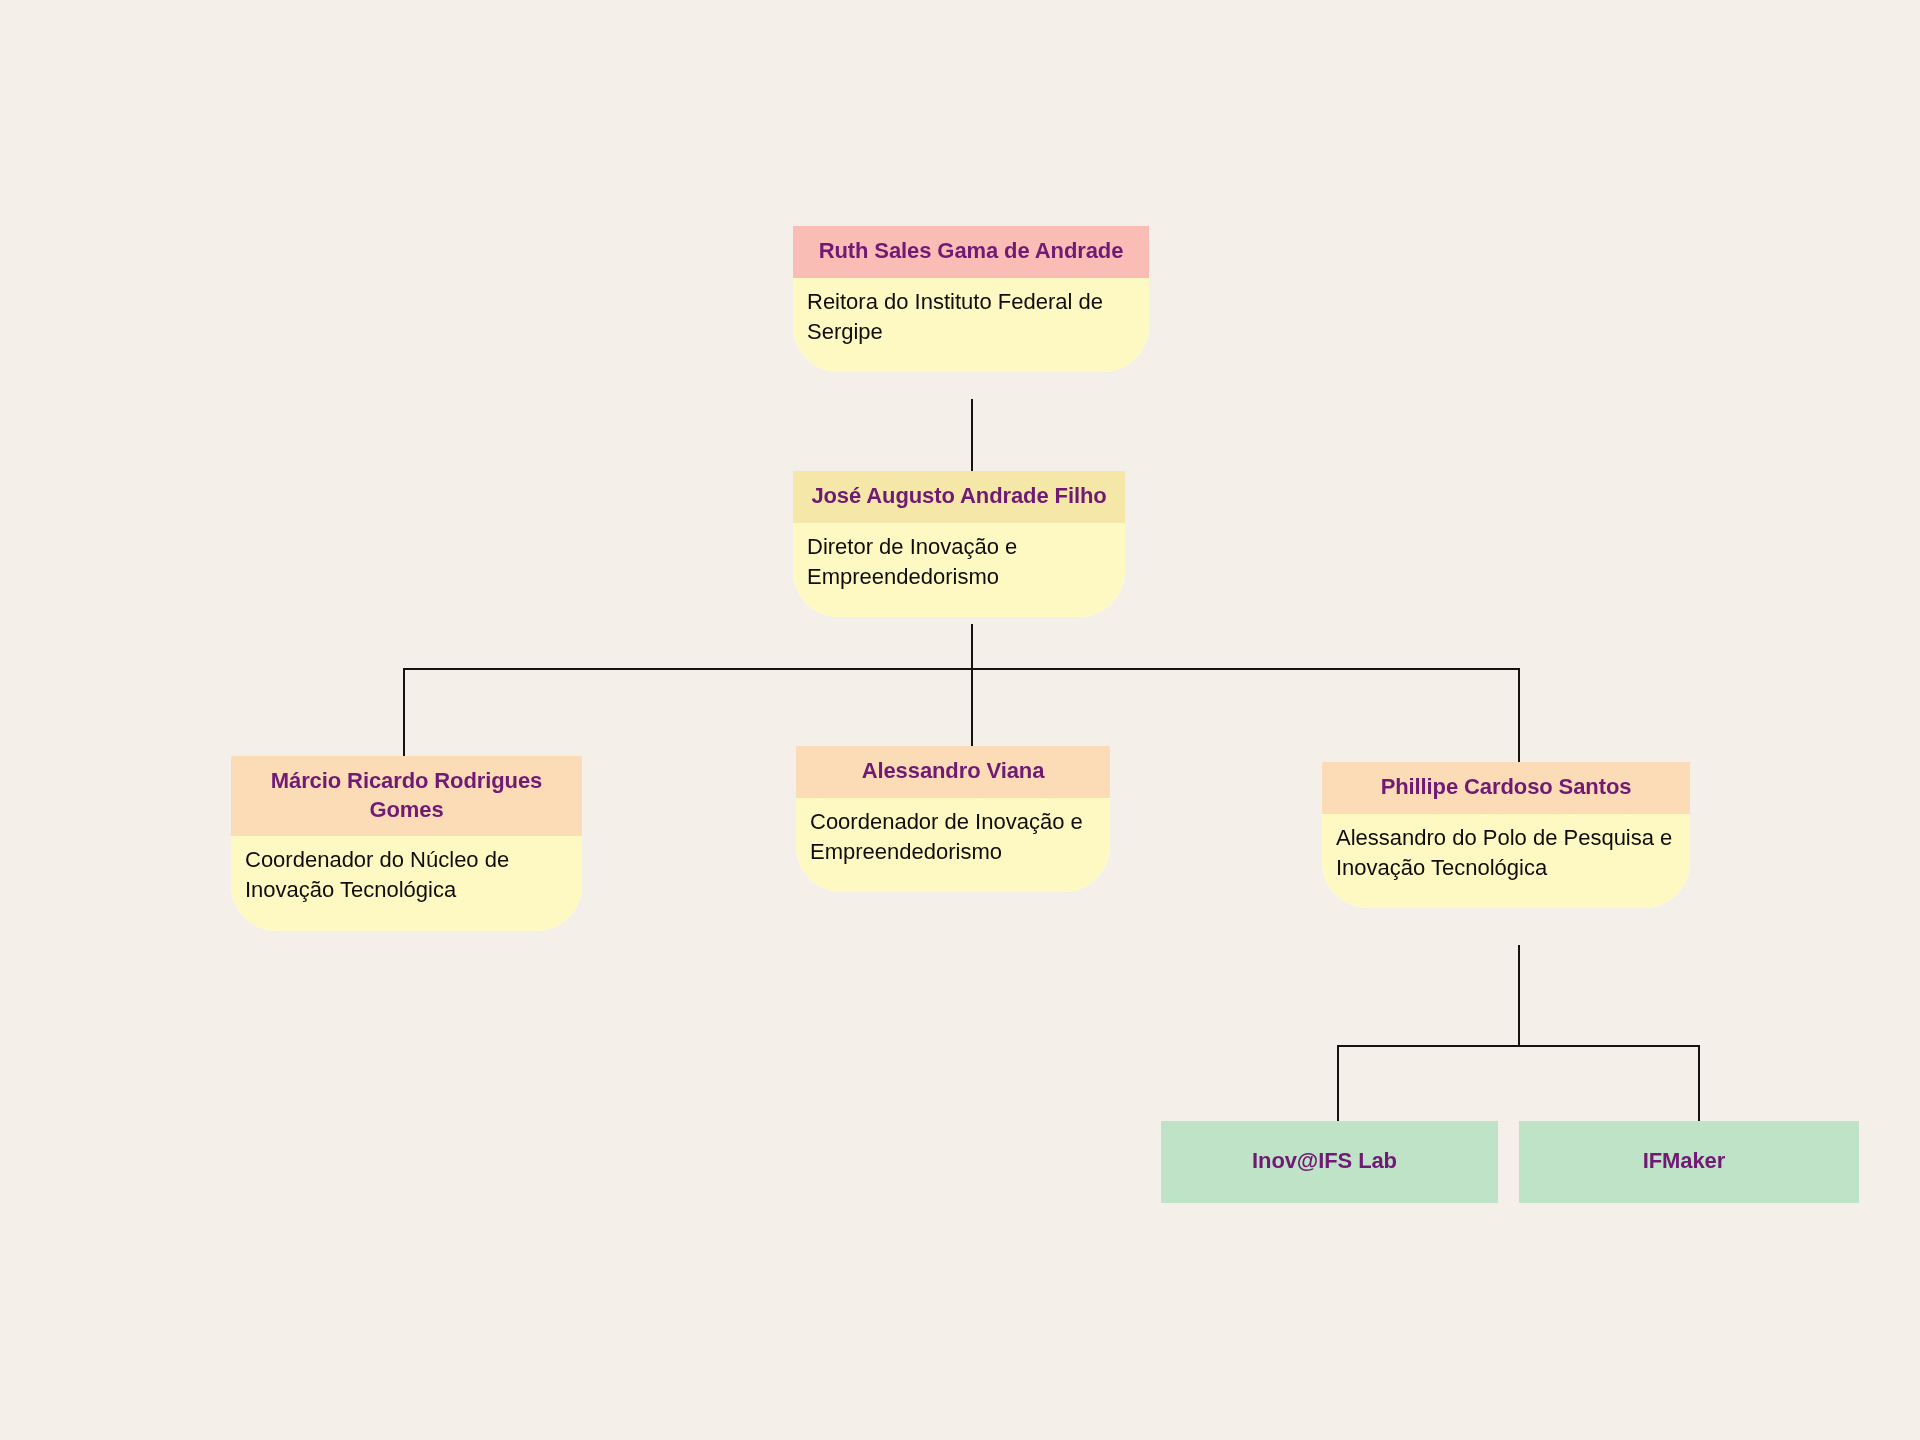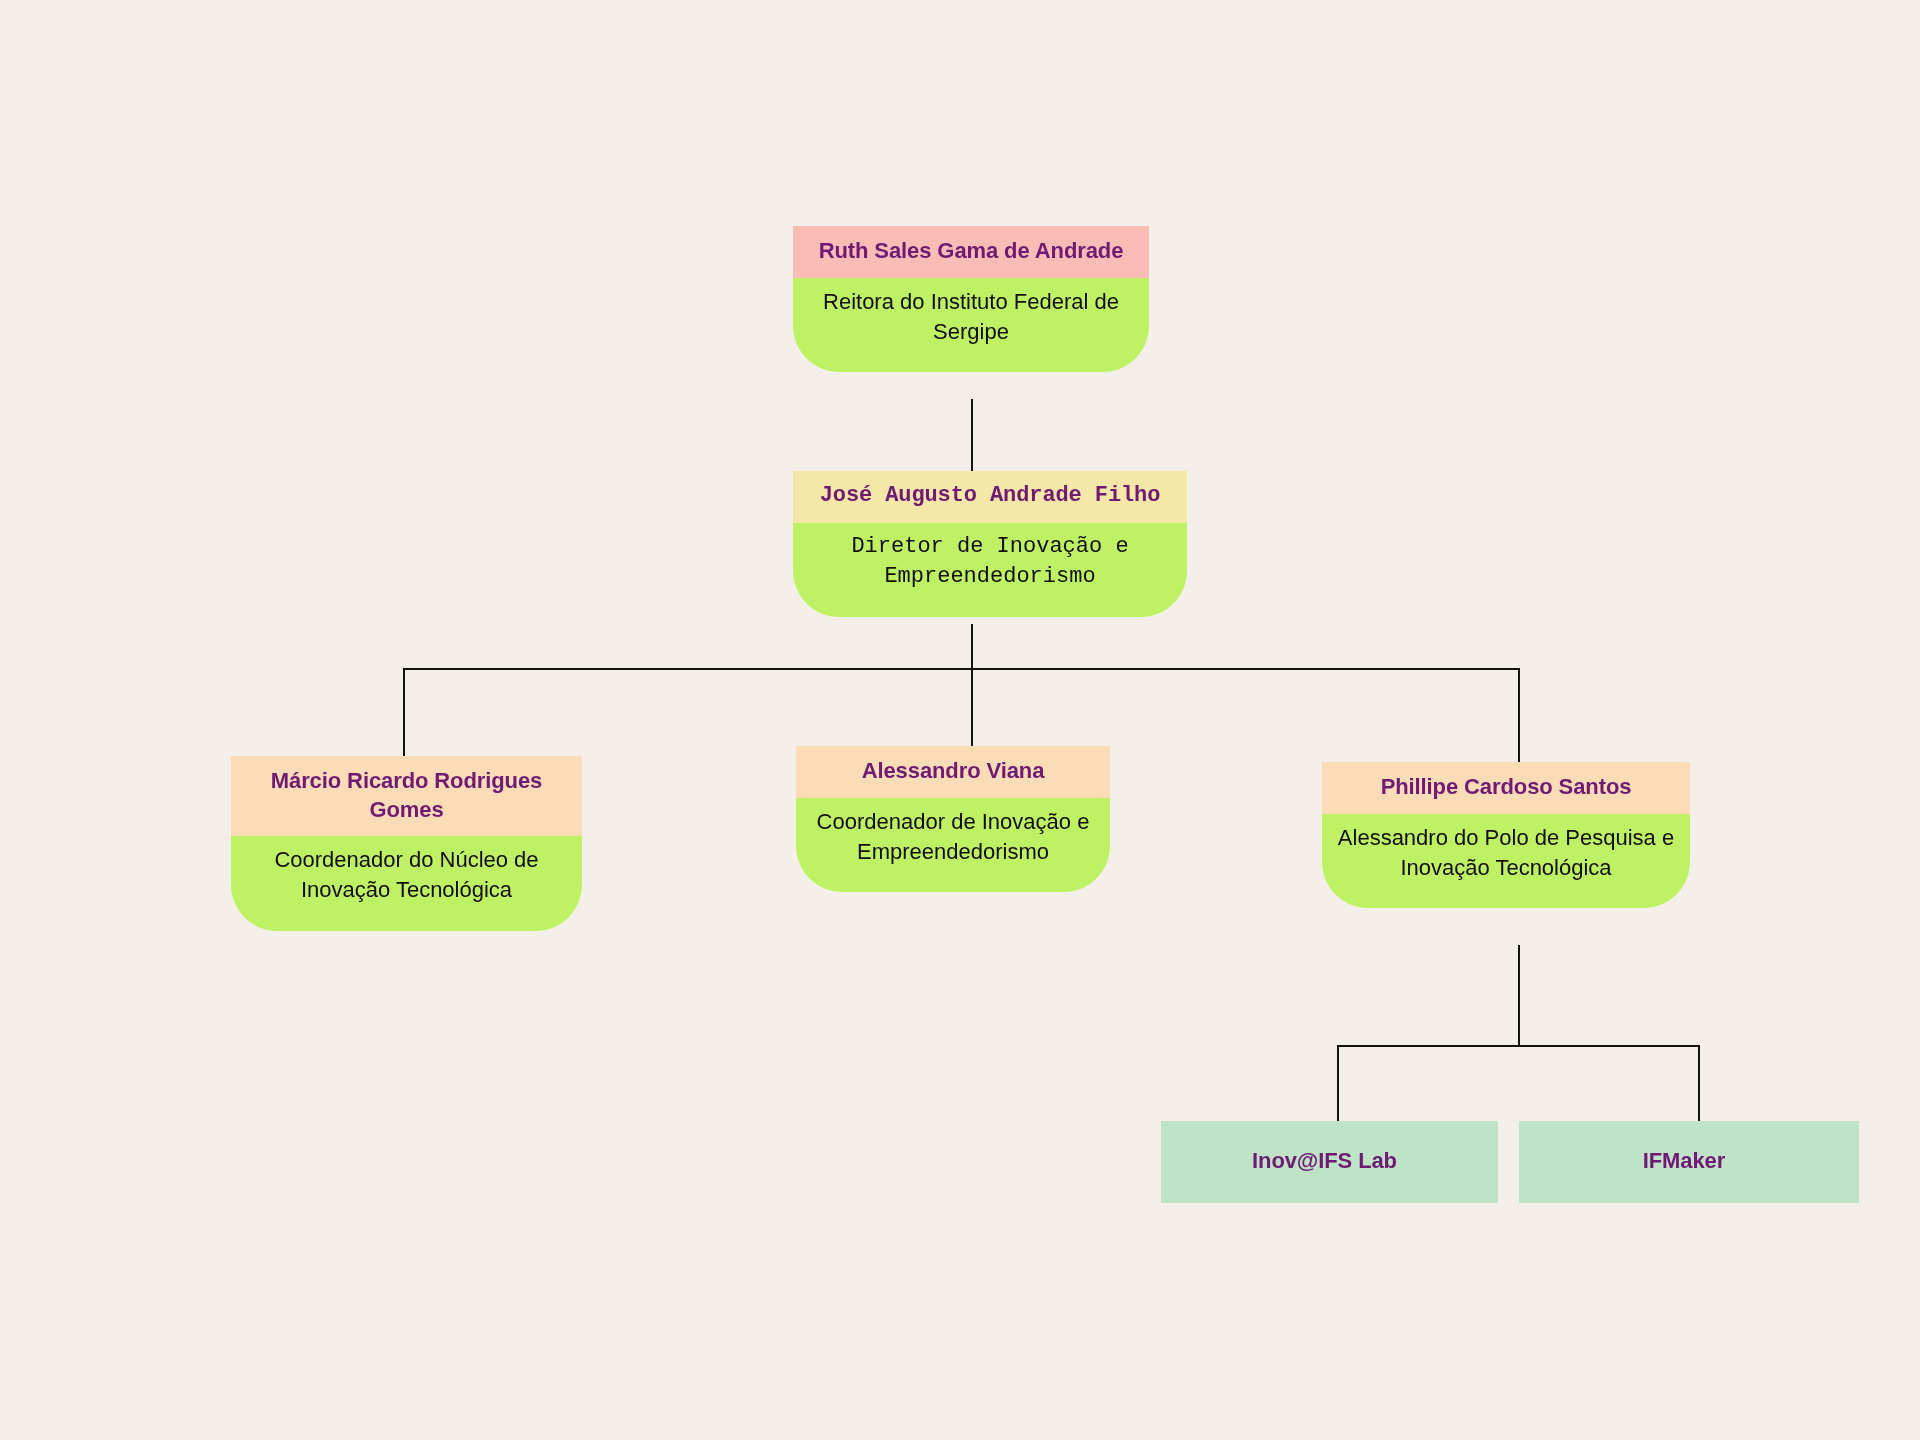--- a/index.html
+++ b/index.html
@@ -45,25 +45,24 @@
     padding: 11px 14px 12px 14px;
     font-weight: bold;
     font-size: 22px;
     line-height: 1.30;
     letter-spacing: -0.1px;
     text-align: center;
     color: #701a75;
   }
   .node-body {
     box-sizing: border-box;
-    background: #bef264;
+    background: #fef9c3;
     padding: 9px 14px 26px 14px;
     font-size: 22px;
     line-height: 1.36;
-    text-align: center;
     color: #100d0b;
   }
   .node.leaf .node-header {
     padding: 26px 14px 27px 4px;
   }
 </style>
 </head>
 <body>
 
 <div id="chart-canvas">
@@ -79,21 +78,21 @@
   <div class="edge edge-v" style="left:1518px; top:945px; height:101px;"></div>
   <div class="edge edge-h" style="left:1337px; top:1045px; width:363px;"></div>
   <div class="edge edge-v" style="left:1337px; top:1045px; height:77px;"></div>
   <div class="edge edge-v" style="left:1698px; top:1045px; height:77px;"></div>
 
   <div class="node" style="left:793px; top:226px; width:356px;">
     <div class="node-header" style="background:#f9bdb6;">Ruth Sales Gama de Andrade</div>
     <div class="node-body">Reitora do Instituto Federal de Sergipe</div>
   </div>
 
-  <div class="node" style="left:793px; top:471px; width:394px;font-family:Liberation Mono, monospace;">
+  <div class="node" style="left:793px; top:471px; width:332px;">
     <div class="node-header" style="background:#f5e7a8;">José Augusto Andrade Filho</div>
     <div class="node-body">Diretor de Inovação e Empreendedorismo</div>
   </div>
 
   <div class="node" style="left:231px; top:756px; width:351px;">
     <div class="node-header" style="background:#fbdcb6;">Márcio Ricardo Rodrigues Gomes</div>
     <div class="node-body">Coordenador do Núcleo de Inovação Tecnológica</div>
   </div>
 
   <div class="node" style="left:796px; top:746px; width:314px;">

